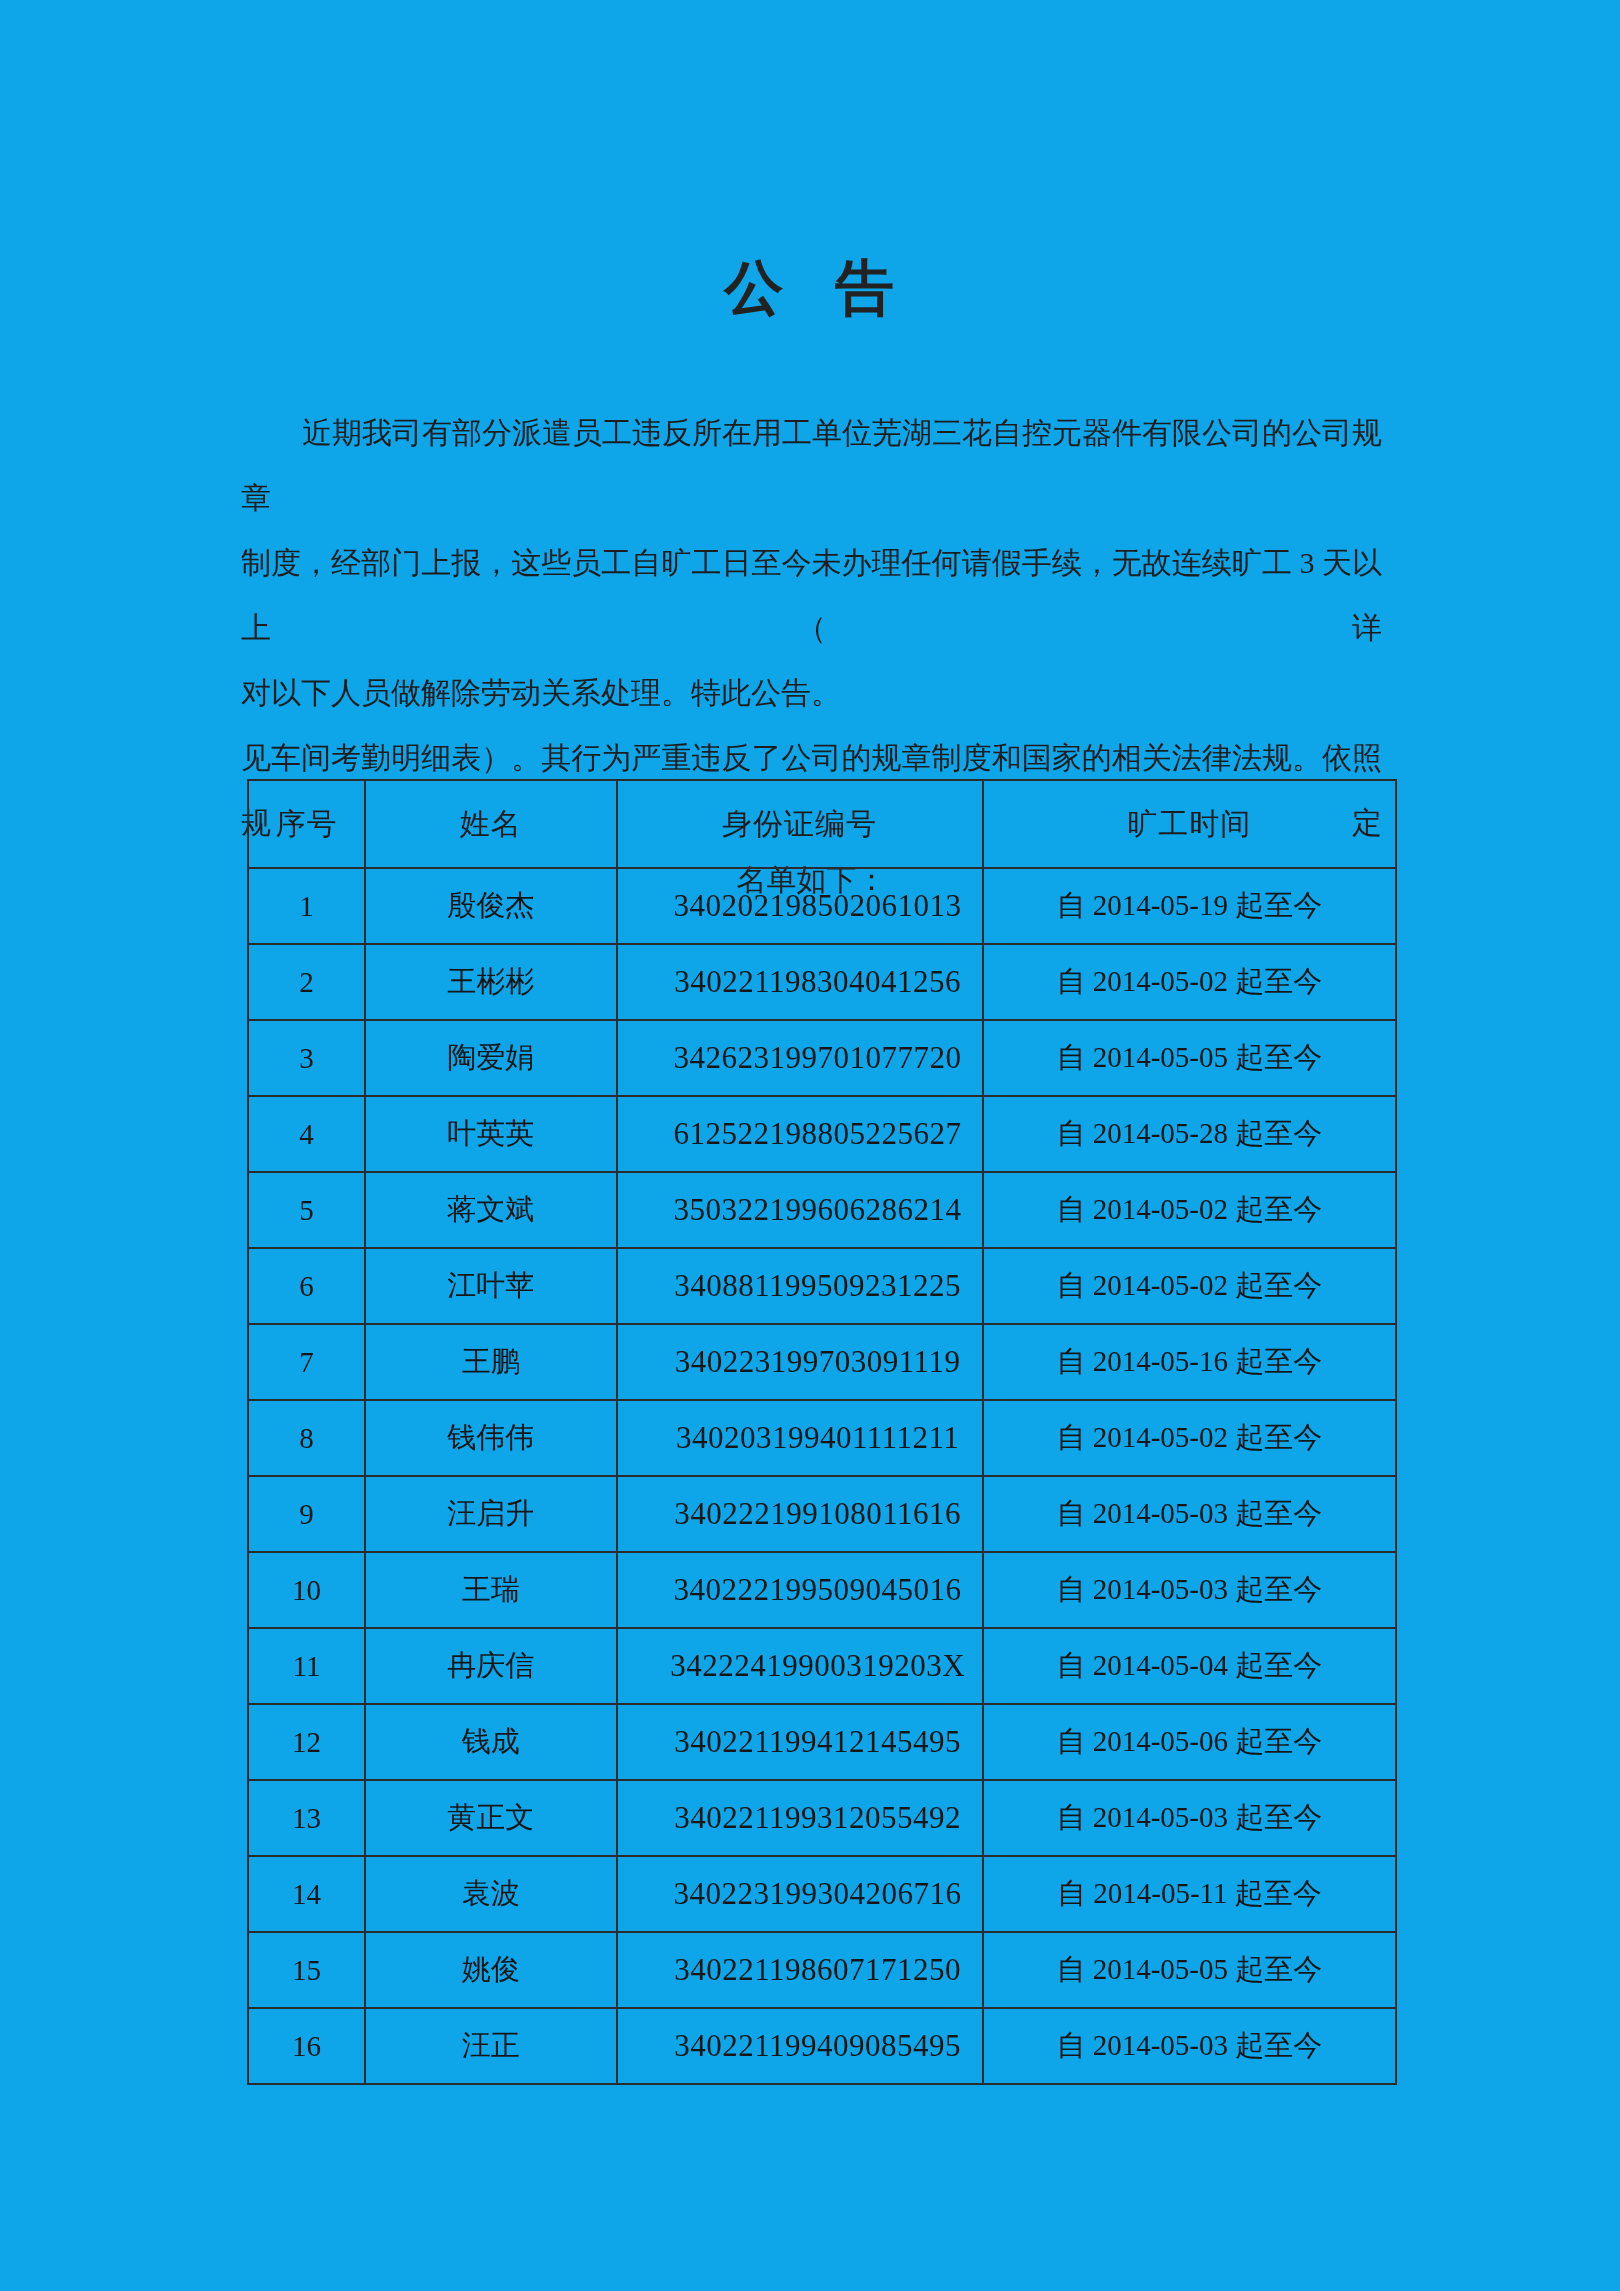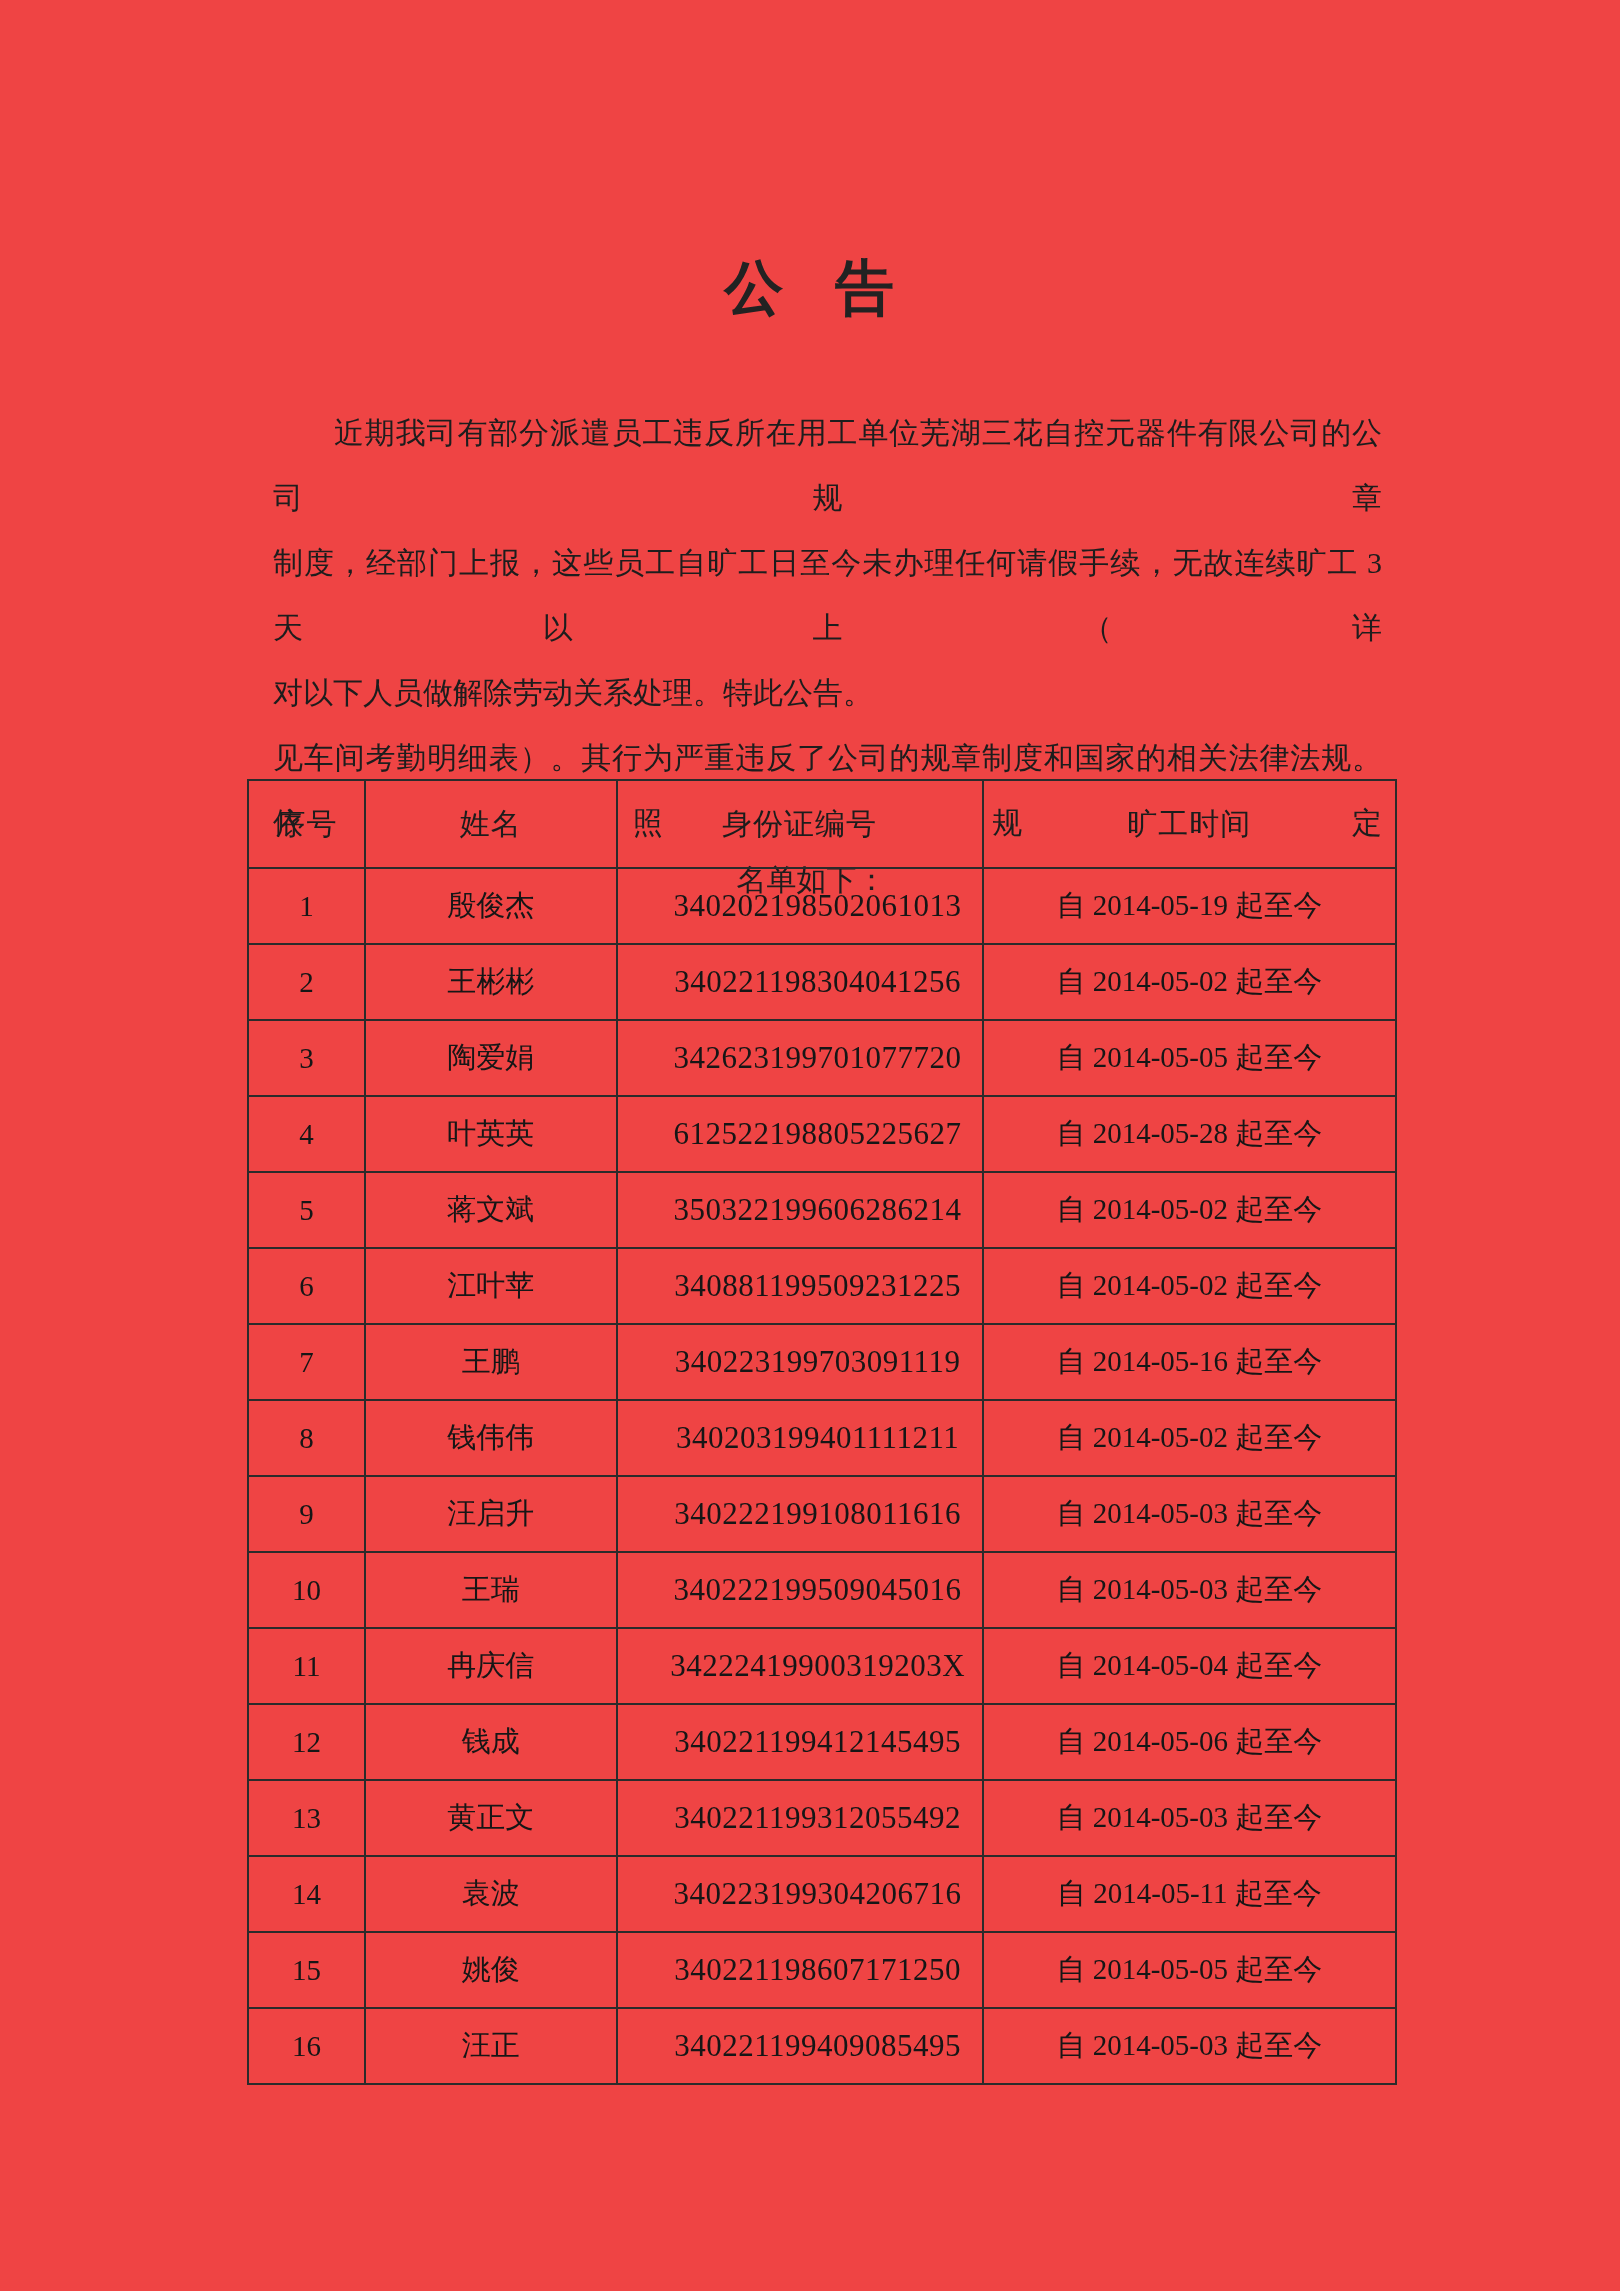--- a/index.html
+++ b/index.html
@@ -5,21 +5,21 @@
   html, body {
     margin: 0;
     padding: 0;
     background: #e8e8e8;
   }
   .page {
     position: relative;
     width: 1620px;
     height: 2292px;
     margin: 0 auto;
-    background: #ef4444;
+    background: #0ea5e9;
     color: #1c1c1c;
     font-family: "Liberation Serif", serif;
     overflow: hidden;
   }
   .doc-title {
     margin: 0;
     padding-top: 247px;
     text-align: center;
     font-size: 59px;
     line-height: 82px;
@@ -31,21 +31,20 @@
   .body-text {
     margin: 71px 238px 0 241px; 
     font-size: 30px;
     line-height: 65px;
     color: #1d1d1d;
   }
   .para-line {
     text-align: justify;
     text-align-last: justify;
     white-space: normal;
-    margin-left: 32px;
   }
   .para-line.first {
     text-indent: 61px;
   }
   .para-line.last {
     text-align: left;
     text-align-last: left;
   }
   .list-label {
     line-height: 45px;

